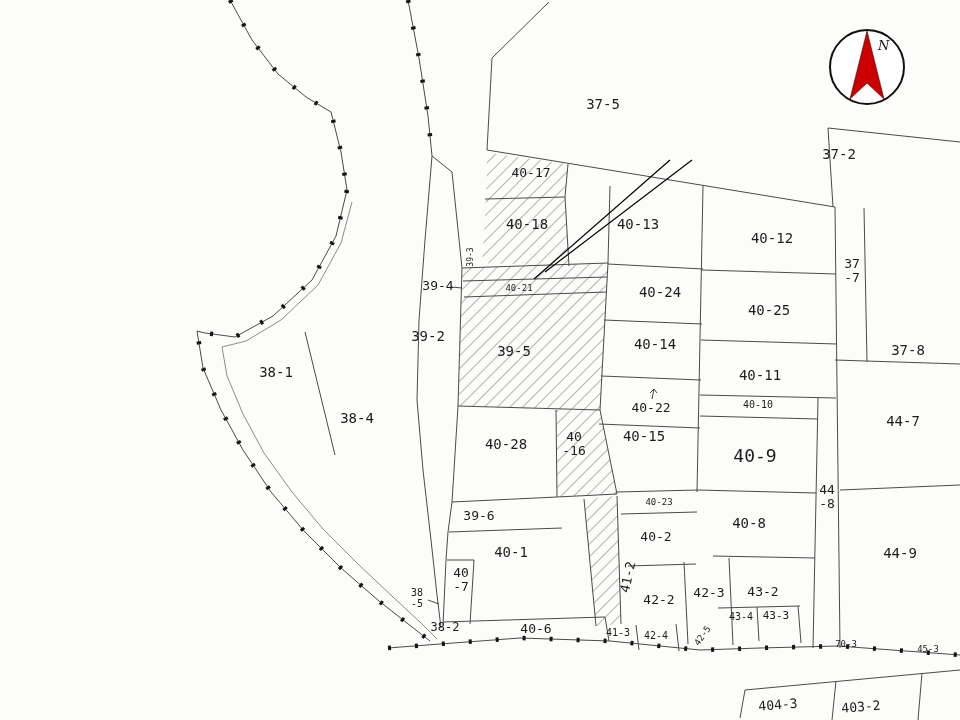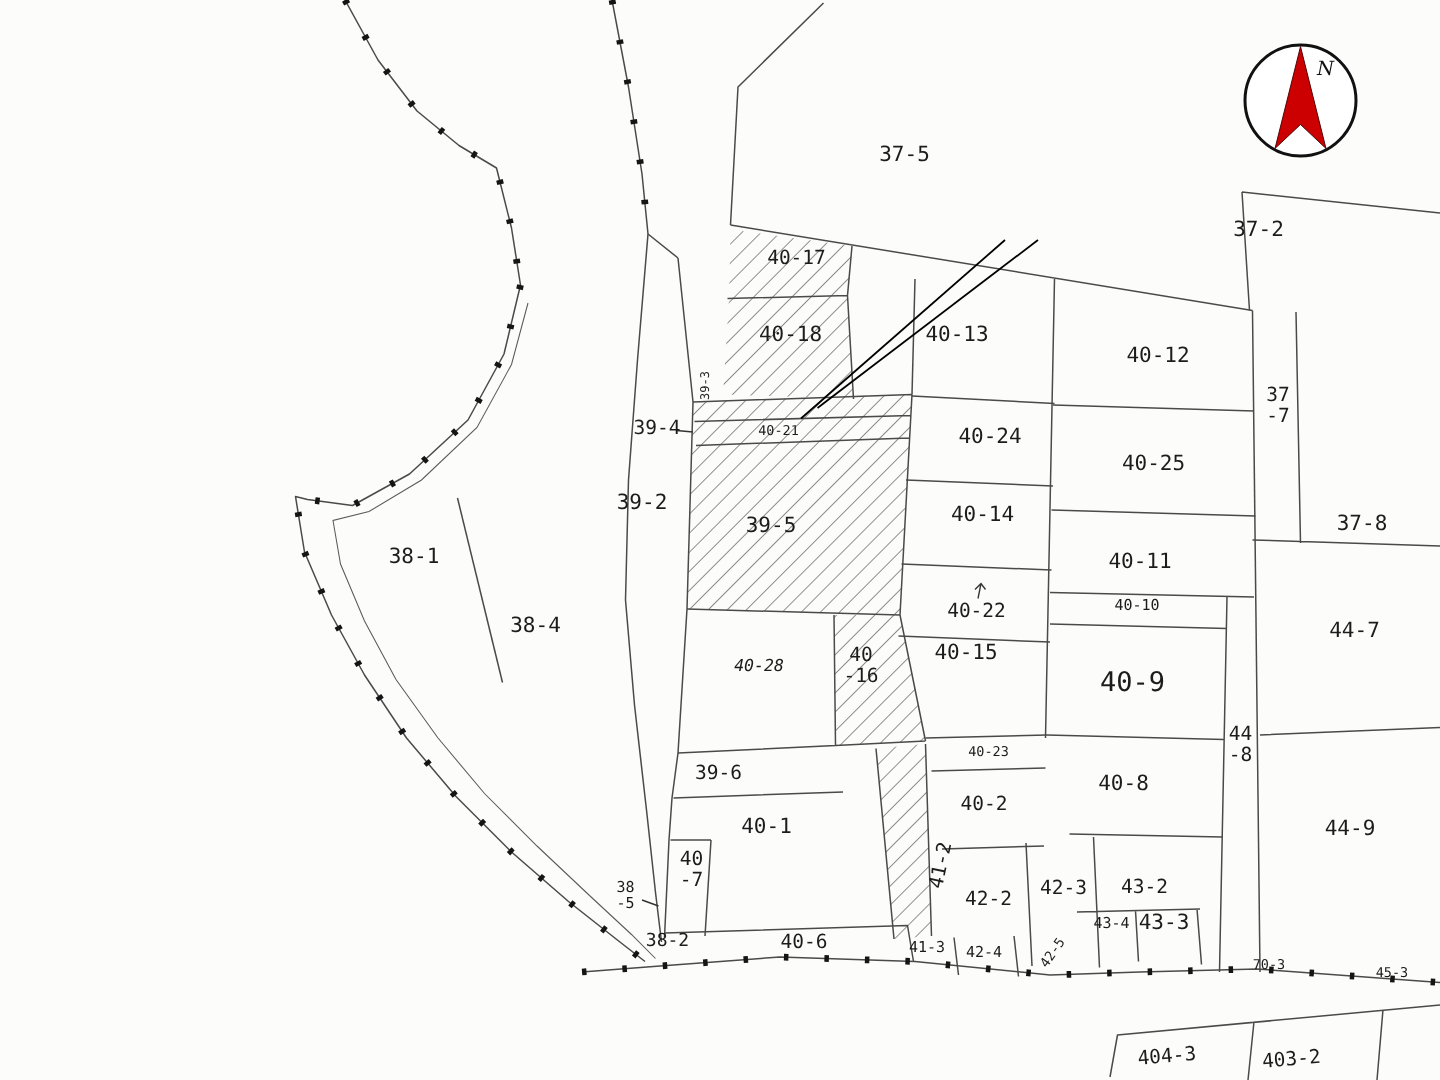--- a/index.html
+++ b/index.html
@@ -122,21 +122,21 @@
       <div class="parcel-label" style="left: 908px; top: 322px; font-size: 14px; transform: translate(-50%, -50%); margin-top: 28px;">37-8</div>
       <div class="parcel-label" style="left: 428px; top: 336px; font-size: 14px; transform: translate(-50%, -50%);">39-2</div>
       <div class="parcel-label" style="left: 514px; top: 351px; font-size: 14px; transform: translate(-50%, -50%);">39-5</div>
       <div class="parcel-label" style="left: 655px; top: 344px; font-size: 14px; transform: translate(-50%, -50%);">40-14</div>
       <div class="parcel-label" style="left: 276px; top: 372px; font-size: 14px; transform: translate(-50%, -50%);">38-1</div>
       <div class="parcel-label" style="left: 760px; top: 375px; font-size: 14px; transform: translate(-50%, -50%);">40-11</div>
       <div class="parcel-label" style="left: 758px; top: 405px; font-size: 10px; transform: translate(-50%, -50%);">40-10</div>
       <div class="parcel-label" style="left: 357px; top: 418px; font-size: 14px; transform: translate(-50%, -50%);">38-4</div>
       <div class="parcel-label" style="left: 651px; top: 408px; font-size: 13px; transform: translate(-50%, -50%);">40-22</div>
       <div class="parcel-label" style="left: 903px; top: 421px; font-size: 14px; transform: translate(-50%, -50%);">44-7</div>
-      <div class="parcel-label" style="left: 506px; top: 444px; font-size: 11px; transform: translate(-50%, -50%); font-style: italic;">40-28</div>
+      <div class="parcel-label" style="left: 506px; top: 444px; font-size: 14px; transform: translate(-50%, -50%);">40-28</div>
       <div class="parcel-label" style="left: 574px; top: 444px; font-size: 13px; transform: translate(-50%, -50%);">40
 -16</div>
       <div class="parcel-label" style="left: 644px; top: 436px; font-size: 14px; transform: translate(-50%, -50%);">40-15</div>
       <div class="parcel-label" style="left: 755px; top: 456px; font-size: 18px; transform: translate(-50%, -50%);">40-9</div>
       <div class="parcel-label" style="left: 827px; top: 497px; font-size: 13px; transform: translate(-50%, -50%);">44
 -8</div>
       <div class="parcel-label" style="left: 479px; top: 516px; font-size: 13px; transform: translate(-50%, -50%);">39-6</div>
       <div class="parcel-label" style="left: 659px; top: 503px; font-size: 9px; transform: translate(-50%, -50%);">40-23</div>
       <div class="parcel-label" style="left: 749px; top: 523px; font-size: 14px; transform: translate(-50%, -50%);">40-8</div>
       <div class="parcel-label" style="left: 656px; top: 537px; font-size: 13px; transform: translate(-50%, -50%);">40-2</div>
@@ -144,21 +144,21 @@
       <div class="parcel-label" style="left: 511px; top: 552px; font-size: 14px; transform: translate(-50%, -50%);">40-1</div>
       <div class="parcel-label" style="left: 461px; top: 580px; font-size: 13px; transform: translate(-50%, -50%);">40
 -7</div>
       <div class="parcel-label" style="left: 628px; top: 577px; font-size: 13px; transform: translate(-50%, -50%) rotate(-78deg);">41-2</div>
       <div class="parcel-label" style="left: 659px; top: 600px; font-size: 13px; transform: translate(-50%, -50%);">42-2</div>
       <div class="parcel-label" style="left: 709px; top: 593px; font-size: 13px; transform: translate(-50%, -50%);">42-3</div>
       <div class="parcel-label" style="left: 763px; top: 592px; font-size: 13px; transform: translate(-50%, -50%);">43-2</div>
       <div class="parcel-label" style="left: 417px; top: 598px; font-size: 10px; transform: translate(-50%, -50%);">38
 -5</div>
       <div class="parcel-label" style="left: 741px; top: 617px; font-size: 10px; transform: translate(-50%, -50%);">43-4</div>
-      <div class="parcel-label" style="left: 776px; top: 616px; font-size: 14px; transform: translate(-50%, -50%);">43-3</div>
+      <div class="parcel-label" style="left: 776px; top: 616px; font-size: 11px; transform: translate(-50%, -50%);">43-3</div>
       <div class="parcel-label" style="left: 445px; top: 627px; font-size: 12px; transform: translate(-50%, -50%);">38-2</div>
       <div class="parcel-label" style="left: 536px; top: 629px; font-size: 13px; transform: translate(-50%, -50%);">40-6</div>
       <div class="parcel-label" style="left: 618px; top: 633px; font-size: 10px; transform: translate(-50%, -50%);">41-3</div>
       <div class="parcel-label" style="left: 656px; top: 636px; font-size: 10px; transform: translate(-50%, -50%);">42-4</div>
       <div class="parcel-label" style="left: 703px; top: 636px; font-size: 9px; transform: translate(-50%, -50%) rotate(-55deg);">42-5</div>
       <div class="parcel-label" style="left: 846px; top: 645px; font-size: 9px; transform: translate(-50%, -50%);">70-3</div>
       <div class="parcel-label" style="left: 928px; top: 650px; font-size: 9px; transform: translate(-50%, -50%);">45-3</div>
       <div class="parcel-label" style="left: 778px; top: 705px; font-size: 13px; transform: translate(-50%, -50%) rotate(-5deg);">404-3</div>
       <div class="parcel-label" style="left: 861px; top: 707px; font-size: 13px; transform: translate(-50%, -50%) rotate(-5deg);">403-2</div>
       <div class="parcel-label" style="left: 471px; top: 257px; font-size: 8px; transform: translate(-50%, -50%) rotate(-90deg);">39-3</div>

